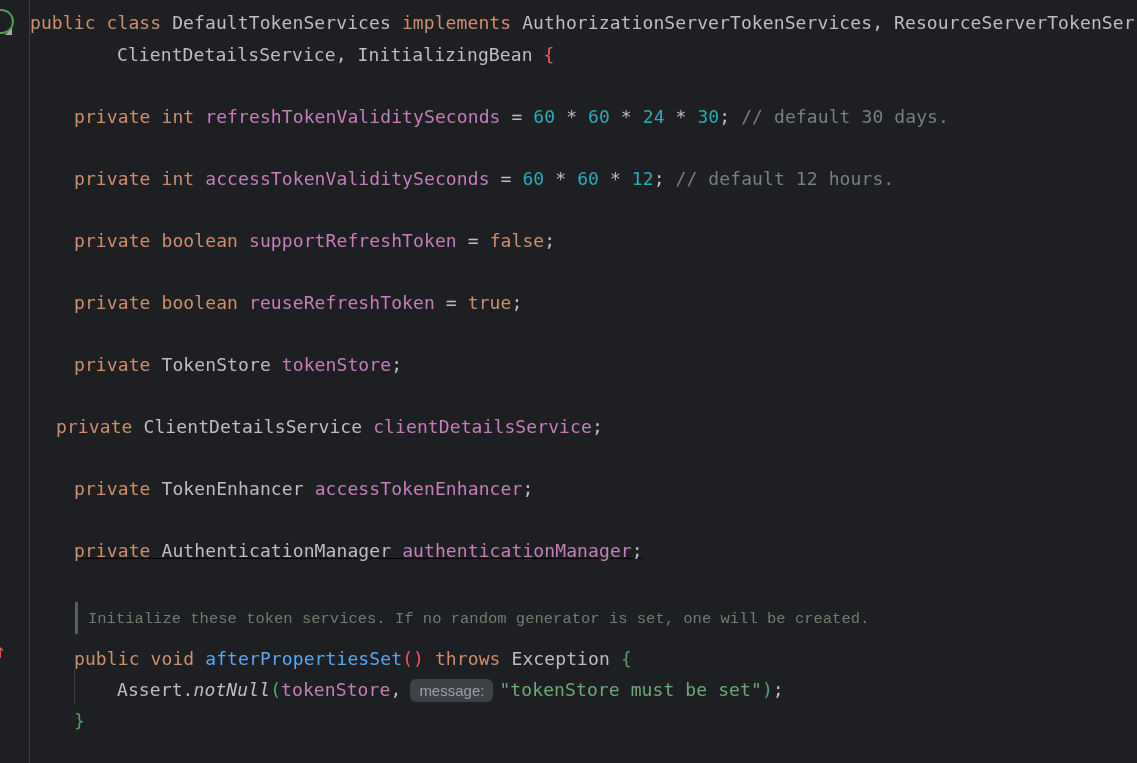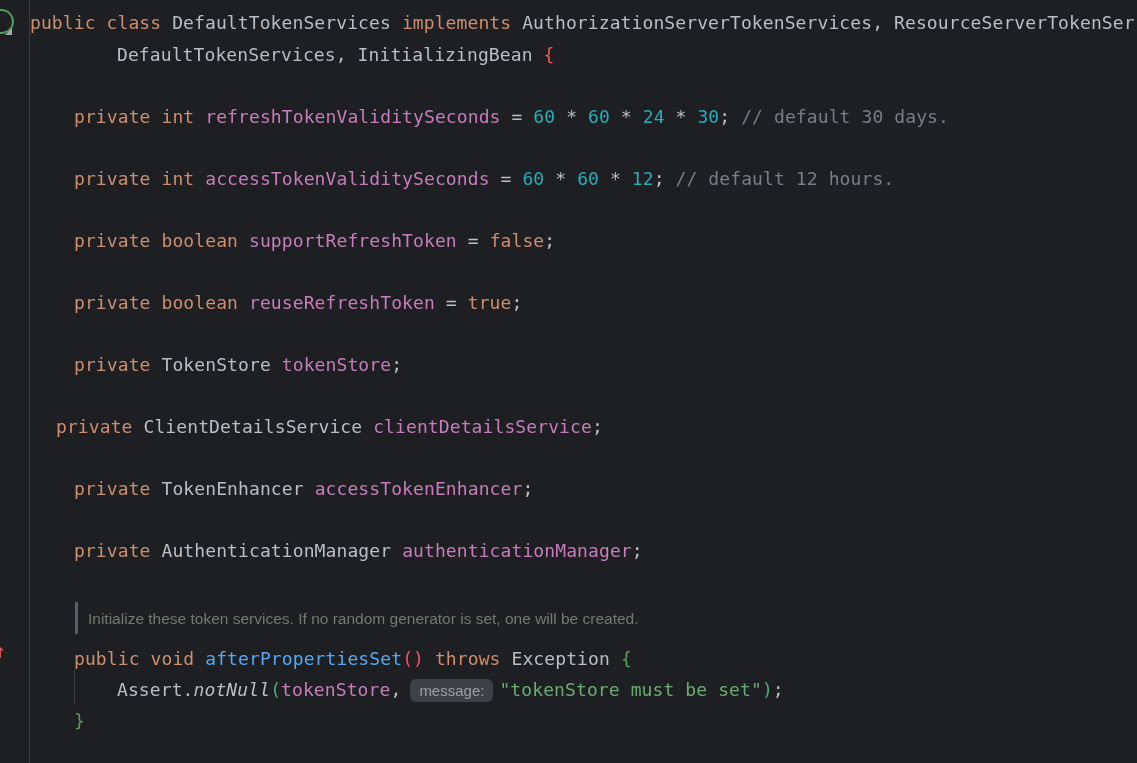--- a/index.html
+++ b/index.html
@@ -7,21 +7,21 @@
     width:1137px;height:763px;position:relative;overflow:hidden;
     background:#1e1f22;
     font-family:"DejaVu Sans Mono","Liberation Mono",monospace;
   }
   #editor{position:absolute;inset:0;}
   .code-line{
     position:absolute;height:30px;line-height:30px;white-space:pre;
     font-size:18px;letter-spacing:0.1px;
   }
   .doc-line{
-    font-family:Liberation Sans, sans-serif;
+    font-family:Liberation Mono, monospace;
     font-size:15.5px;letter-spacing:0;
   }
   .tok-italic{font-style:italic;}
   .inlay-chip{
     display:inline-block;vertical-align:middle;
     font-family:"Liberation Sans","DejaVu Sans",sans-serif;
     font-size:15px;line-height:23px;height:23px;
     padding:0 9px;margin:0 6px 0 9px;border-radius:6px;
     position:relative;top:-1px;letter-spacing:0;
   }
@@ -53,27 +53,27 @@
 
 <div id="editor">
   <div id="gutter-separator"></div>
   <div id="class-gutter-icon"></div>
   <div id="class-icon-triangle"></div>
   <div id="override-arrow-icon">↑</div>
   <div id="doc-comment-bar"></div>
   <div id="indent-guide-method"></div>
   <div id="code-layer">
       <div class="code-line" style="left: 30px; top: 8px;"><span class="tok-kw" style="color: rgb(207, 142, 109);">public class </span><span class="tok-def" style="color: rgb(188, 190, 196);">DefaultTokenServices </span><span class="tok-kw" style="color: rgb(207, 142, 109);">implements </span><span class="tok-def" style="color: rgb(188, 190, 196);">AuthorizationServerTokenServices, ResourceServerTokenSer</span></div>
-      <div class="code-line" style="left: 117px; top: 40px;"><span class="tok-def" style="color: rgb(188, 190, 196);">DefaultTokenServices, InitializingBean </span><span class="tok-brRed" style="color: rgb(247, 84, 100);">{</span></div>
+      <div class="code-line" style="left: 117px; top: 40px;"><span class="tok-def" style="color: rgb(188, 190, 196);">ClientDetailsService, InitializingBean </span><span class="tok-brRed" style="color: rgb(247, 84, 100);">{</span></div>
       <div class="code-line" style="left: 74px; top: 102px;"><span class="tok-kw" style="color: rgb(207, 142, 109);">private int </span><span class="tok-field" style="color: rgb(199, 125, 187);">refreshTokenValiditySeconds</span><span class="tok-def" style="color: rgb(188, 190, 196);"> = </span><span class="tok-num" style="color: rgb(42, 172, 184);">60</span><span class="tok-def" style="color: rgb(188, 190, 196);"> * </span><span class="tok-num" style="color: rgb(42, 172, 184);">60</span><span class="tok-def" style="color: rgb(188, 190, 196);"> * </span><span class="tok-num" style="color: rgb(42, 172, 184);">24</span><span class="tok-def" style="color: rgb(188, 190, 196);"> * </span><span class="tok-num" style="color: rgb(42, 172, 184);">30</span><span class="tok-def" style="color: rgb(188, 190, 196);">; </span><span class="tok-cmt" style="color: rgb(122, 126, 133);">// default 30 days.</span></div>
       <div class="code-line" style="left: 74px; top: 164px;"><span class="tok-kw" style="color: rgb(207, 142, 109);">private int </span><span class="tok-field" style="color: rgb(199, 125, 187);">accessTokenValiditySeconds</span><span class="tok-def" style="color: rgb(188, 190, 196);"> = </span><span class="tok-num" style="color: rgb(42, 172, 184);">60</span><span class="tok-def" style="color: rgb(188, 190, 196);"> * </span><span class="tok-num" style="color: rgb(42, 172, 184);">60</span><span class="tok-def" style="color: rgb(188, 190, 196);"> * </span><span class="tok-num" style="color: rgb(42, 172, 184);">12</span><span class="tok-def" style="color: rgb(188, 190, 196);">; </span><span class="tok-cmt" style="color: rgb(122, 126, 133);">// default 12 hours.</span></div>
       <div class="code-line" style="left: 74px; top: 226px;"><span class="tok-kw" style="color: rgb(207, 142, 109);">private boolean </span><span class="tok-field" style="color: rgb(199, 125, 187);">supportRefreshToken</span><span class="tok-def" style="color: rgb(188, 190, 196);"> = </span><span class="tok-kw" style="color: rgb(207, 142, 109);">false</span><span class="tok-def" style="color: rgb(188, 190, 196);">;</span></div>
       <div class="code-line" style="left: 74px; top: 288px;"><span class="tok-kw" style="color: rgb(207, 142, 109);">private boolean </span><span class="tok-field" style="color: rgb(199, 125, 187);">reuseRefreshToken</span><span class="tok-def" style="color: rgb(188, 190, 196);"> = </span><span class="tok-kw" style="color: rgb(207, 142, 109);">true</span><span class="tok-def" style="color: rgb(188, 190, 196);">;</span></div>
       <div class="code-line" style="left: 74px; top: 350px;"><span class="tok-kw" style="color: rgb(207, 142, 109);">private </span><span class="tok-def" style="color: rgb(188, 190, 196);">TokenStore </span><span class="tok-field" style="color: rgb(199, 125, 187);">tokenStore</span><span class="tok-def" style="color: rgb(188, 190, 196);">;</span></div>
       <div class="code-line" style="left: 56px; top: 412px;"><span class="tok-kw" style="color: rgb(207, 142, 109);">private </span><span class="tok-def" style="color: rgb(188, 190, 196);">ClientDetailsService </span><span class="tok-field" style="color: rgb(199, 125, 187);">clientDetailsService</span><span class="tok-def" style="color: rgb(188, 190, 196);">;</span></div>
       <div class="code-line" style="left: 74px; top: 474px;"><span class="tok-kw" style="color: rgb(207, 142, 109);">private </span><span class="tok-def" style="color: rgb(188, 190, 196);">TokenEnhancer </span><span class="tok-field" style="color: rgb(199, 125, 187);">accessTokenEnhancer</span><span class="tok-def" style="color: rgb(188, 190, 196);">;</span></div>
-      <div class="code-line" style="left: 74px; top: 536px;"><span class="tok-kw" style="color: rgb(207, 142, 109);">private </span><span class="tok-def" style="color: rgb(188, 190, 196);">AuthenticationManager </span><span class="tok-field" style="color: rgb(199, 125, 187);">authenticationManager</span><span class="tok-def" style="color: rgb(188, 190, 196);">;</span></div>
+      <div class="code-line" style="left: 74px; top: 536px; text-decoration: underline;"><span class="tok-kw" style="color: rgb(207, 142, 109);">private </span><span class="tok-def" style="color: rgb(188, 190, 196);">AuthenticationManager </span><span class="tok-field" style="color: rgb(199, 125, 187);">authenticationManager</span><span class="tok-def" style="color: rgb(188, 190, 196);">;</span></div>
       <div class="code-line doc-line" style="left: 88px; top: 604px;"><span class="tok-doc" style="color: rgb(113, 125, 112);">Initialize these token services. If no random generator is set, one will be created.</span></div>
       <div class="code-line" style="left: 74px; top: 644px;"><span class="tok-kw" style="color: rgb(207, 142, 109);">public void </span><span class="tok-method" style="color: rgb(86, 168, 245);">afterPropertiesSet</span><span class="tok-brRed" style="color: rgb(247, 84, 100);">()</span><span class="tok-def" style="color: rgb(188, 190, 196);"> </span><span class="tok-kw" style="color: rgb(207, 142, 109);">throws</span><span class="tok-def" style="color: rgb(188, 190, 196);"> Exception </span><span class="tok-brGreen" style="color: rgb(87, 160, 92);">{</span></div>
       <div class="code-line" style="left: 117px; top: 675px;"><span class="tok-def" style="color: rgb(188, 190, 196);">Assert.</span><span class="tok-italic" style="color: rgb(188, 190, 196);">notNull</span><span class="tok-parenGreen" style="color: rgb(82, 168, 111);">(</span><span class="tok-field" style="color: rgb(199, 125, 187);">tokenStore</span><span class="tok-def" style="color: rgb(188, 190, 196);">,</span><span class="inlay-chip" style="background: rgb(62, 65, 69); color: rgb(155, 160, 166);">message:</span><span class="tok-str" style="color: rgb(106, 171, 115);">"tokenStore must be set"</span><span class="tok-parenGreen" style="color: rgb(82, 168, 111);">)</span><span class="tok-def" style="color: rgb(188, 190, 196);">;</span></div>
       <div class="code-line" style="left: 74px; top: 706px;"><span class="tok-brGreen" style="color: rgb(87, 160, 92);">}</span></div>
     </div>
 </div>
 
 </body></html>

